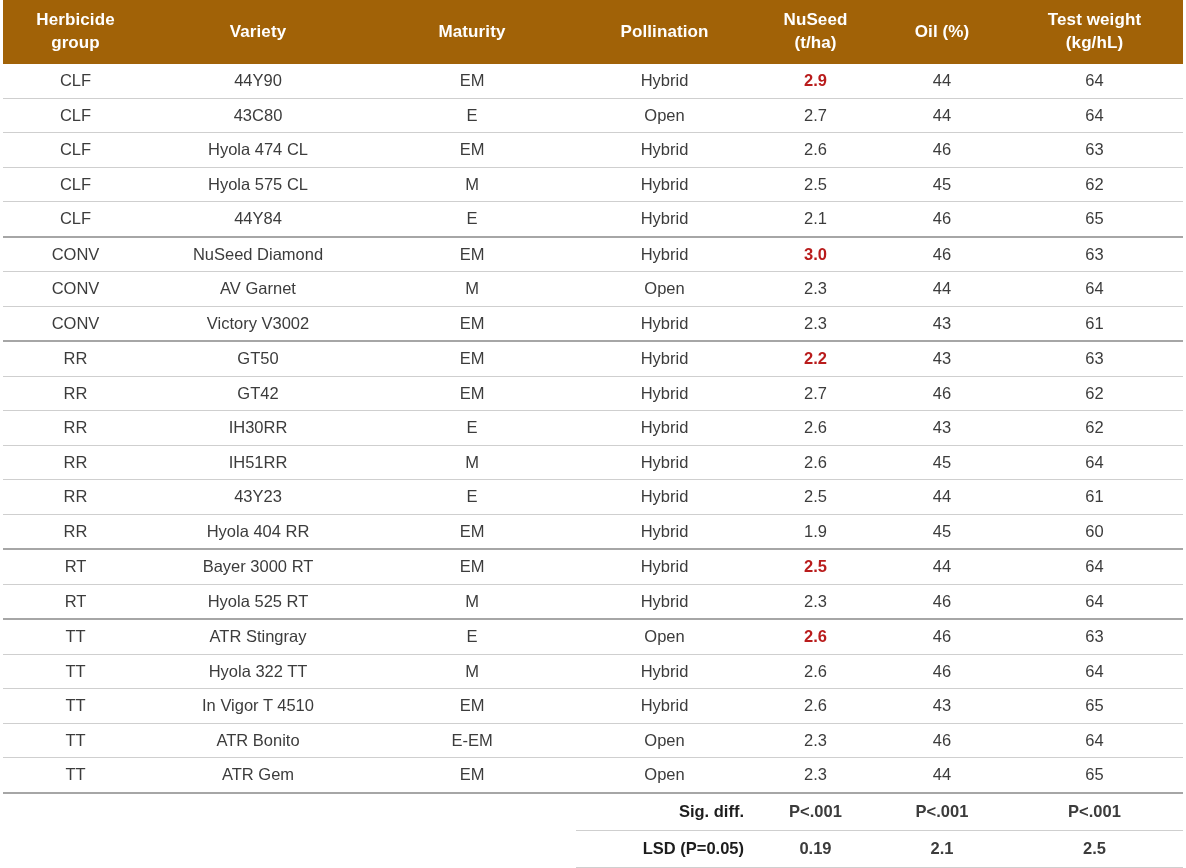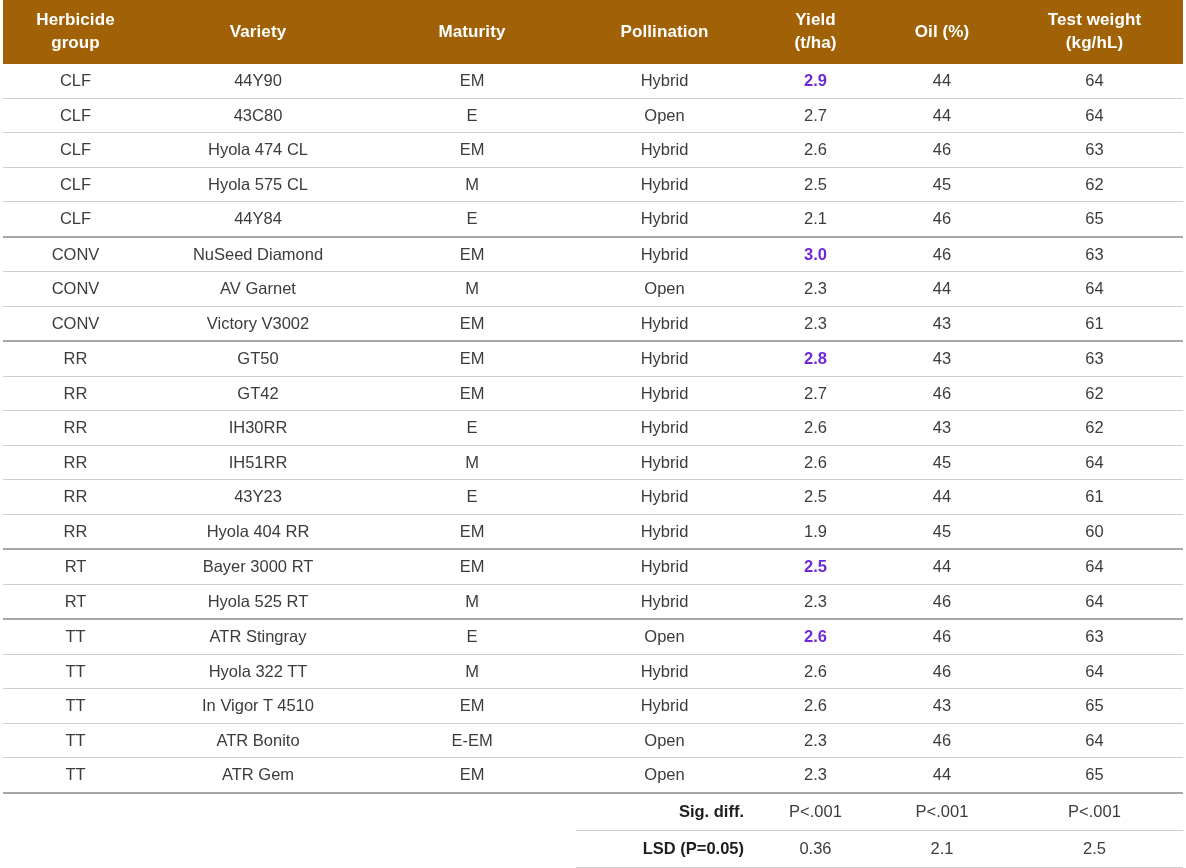--- a/index.html
+++ b/index.html
@@ -70,27 +70,28 @@
   
   tbody tr.group-start td {
     border-top: 2px solid #a6a6a6;
   }
   tbody tr.first-row td {
     border-top: none;
   }
 
   td.yield-best {
     font-weight: bold;
-    color: #6d28d9;
+    color: #b91c1c;
   }
 
   
   tbody tr.stat-row td {
     height: 36px;
     border-bottom: 1px solid #cfcfcf;
+    font-weight: bold;
   }
   tbody tr.stat-row td.stat-label {
     font-weight: bold;
     color: #1d1d1d;
     text-align: right;
     padding-right: 9px;
     font-size: 16.5px;
     margin-top: 40px;
   }
   tbody tr.stat-row td.stat-blank {
@@ -129,21 +130,21 @@
           <th>
             <span class="hdr-line">Variety</span>
           </th>
           <th>
             <span class="hdr-line">Maturity</span>
           </th>
           <th>
             <span class="hdr-line">Pollination</span>
           </th>
           <th>
-            <span class="hdr-line">Yield</span>
+            <span class="hdr-line">NuSeed</span>
             <span class="hdr-line">(t/ha)</span>
           </th>
           <th>
             <span class="hdr-line">Oil (%)</span>
           </th>
           <th>
             <span class="hdr-line">Test weight</span>
             <span class="hdr-line">(kg/hL)</span>
           </th>
         </tr>
@@ -219,21 +220,21 @@
           <td>Hybrid</td>
           <td>2.3</td>
           <td>43</td>
           <td>61</td>
         </tr>
         <tr class="data-row group-start">
           <td>RR</td>
           <td>GT50</td>
           <td>EM</td>
           <td>Hybrid</td>
-          <td class="yield-best">2.8</td>
+          <td class="yield-best">2.2</td>
           <td>43</td>
           <td>63</td>
         </tr>
         <tr class="data-row">
           <td>RR</td>
           <td>GT42</td>
           <td>EM</td>
           <td>Hybrid</td>
           <td>2.7</td>
           <td>46</td>
@@ -341,21 +342,21 @@
         <tr class="stat-row stat-first">
           <td class="stat-blank" colspan="3"></td>
           <td class="stat-label">Sig. diff.</td>
           <td>P&lt;.001</td>
           <td>P&lt;.001</td>
           <td>P&lt;.001</td>
         </tr>
         <tr class="stat-row">
           <td class="stat-blank" colspan="3"></td>
           <td class="stat-label">LSD (P=0.05)</td>
-          <td>0.36</td>
+          <td>0.19</td>
           <td>2.1</td>
           <td>2.5</td>
         </tr>
         <tr class="stat-row stat-last">
           <td class="stat-blank" colspan="3"></td>
           <td class="stat-label">CV%</td>
           <td>5.3</td>
           <td>3.3</td>
           <td>1.8</td>
         </tr>

